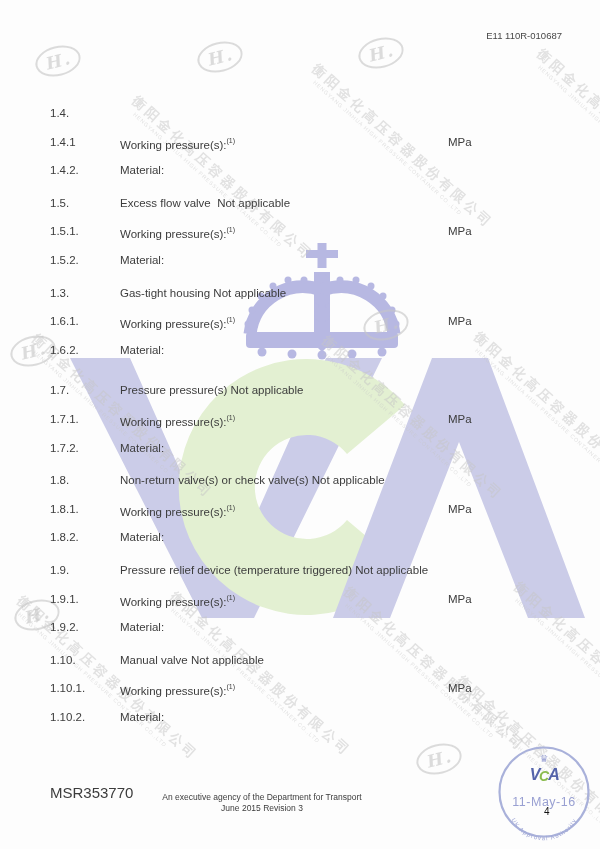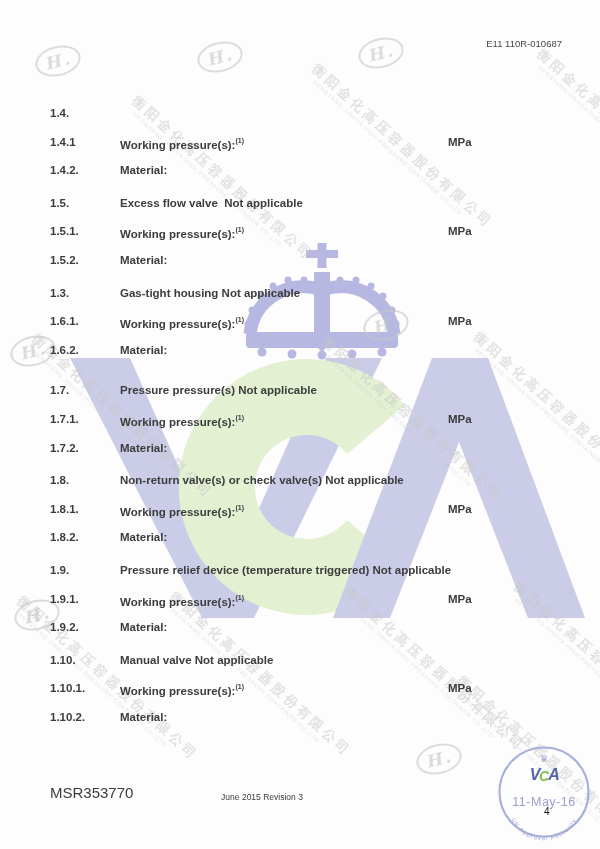--- a/index.html
+++ b/index.html
@@ -19,24 +19,24 @@
     border-radius:50%;color:var(--wm-color);opacity:.6;
     display:flex;align-items:center;justify-content:center;
     font:italic bold 17px "DejaVu Serif", serif;transform:rotate(-14deg);
   }
   .wm-oval::after{content:".";margin-left:2px;}
   
   .content{position:absolute;left:50px;top:106px;right:30px;z-index:2;}
   .section{margin-bottom:4px;}
   .section.gap-before{margin-top:12px;}
   .row{display:grid;grid-template-columns:70px 328px 1fr;height:28.6px;
-       font-size:11.5px;line-height:14px;align-items:start;font-weight:bold;}
+       font-size:11.5px;line-height:14px;align-items:start;}
   .row.title-row{grid-template-columns:70px 1fr;}
   sup{font-size:7px;position:relative;top:-1px;}
-  .header-ref{position:absolute;top:38px;right:38px;font-size:9.5px;color:#474747;z-index:2;}
+  .header-ref{position:absolute;top:30px;right:38px;font-size:9.5px;color:#474747;z-index:2;}
   
   .footer-ref{position:absolute;left:50px;top:784px;font-size:15px;z-index:2;}
   .footer-center{position:absolute;left:112px;top:792px;width:300px;text-align:center;
                  font-size:8.5px;line-height:10.5px;z-index:2;}
   .page-num{position:absolute;left:544px;top:806px;font-size:10px;color:#111;z-index:4;}
   .stamp{position:absolute;left:497px;top:744px;z-index:3;}
 </style>
 </head>
 <body>
 
@@ -252,20 +252,21 @@
         <span>1.10.2.</span>
         <span>Material:</span>
         <span></span>
       </div>
     </div>
 
   </div>
 
   <div class="footer-ref">MSR353770</div>
   <div class="footer-center">
+    <div>An executive agency of the Department for Transport</div>
     <div>June 2015 Revision 3</div>
   </div>
   <div class="page-num">4</div>
 
   <svg class="stamp" width="94" height="104" viewBox="0 0 94 104" xmlns="http://www.w3.org/2000/svg">
     <circle cx="47" cy="48" r="44.5" fill="none" stroke-width="2.2" stroke="#a9b1da"></circle>
     <text x="47" y="18" text-anchor="middle" font-size="10" fill="#a0a7d6">♛</text>
     <text x="38" y="36" text-anchor="middle" font-size="16" font-style="italic" font-weight="bold" fill="#5564aa">V</text>
     <text x="47" y="37" text-anchor="middle" font-size="14" font-style="italic" font-weight="bold" fill="#8abb4e">C</text>
     <text x="57" y="36" text-anchor="middle" font-size="16" font-style="italic" font-weight="bold" fill="#5564aa">A</text>

